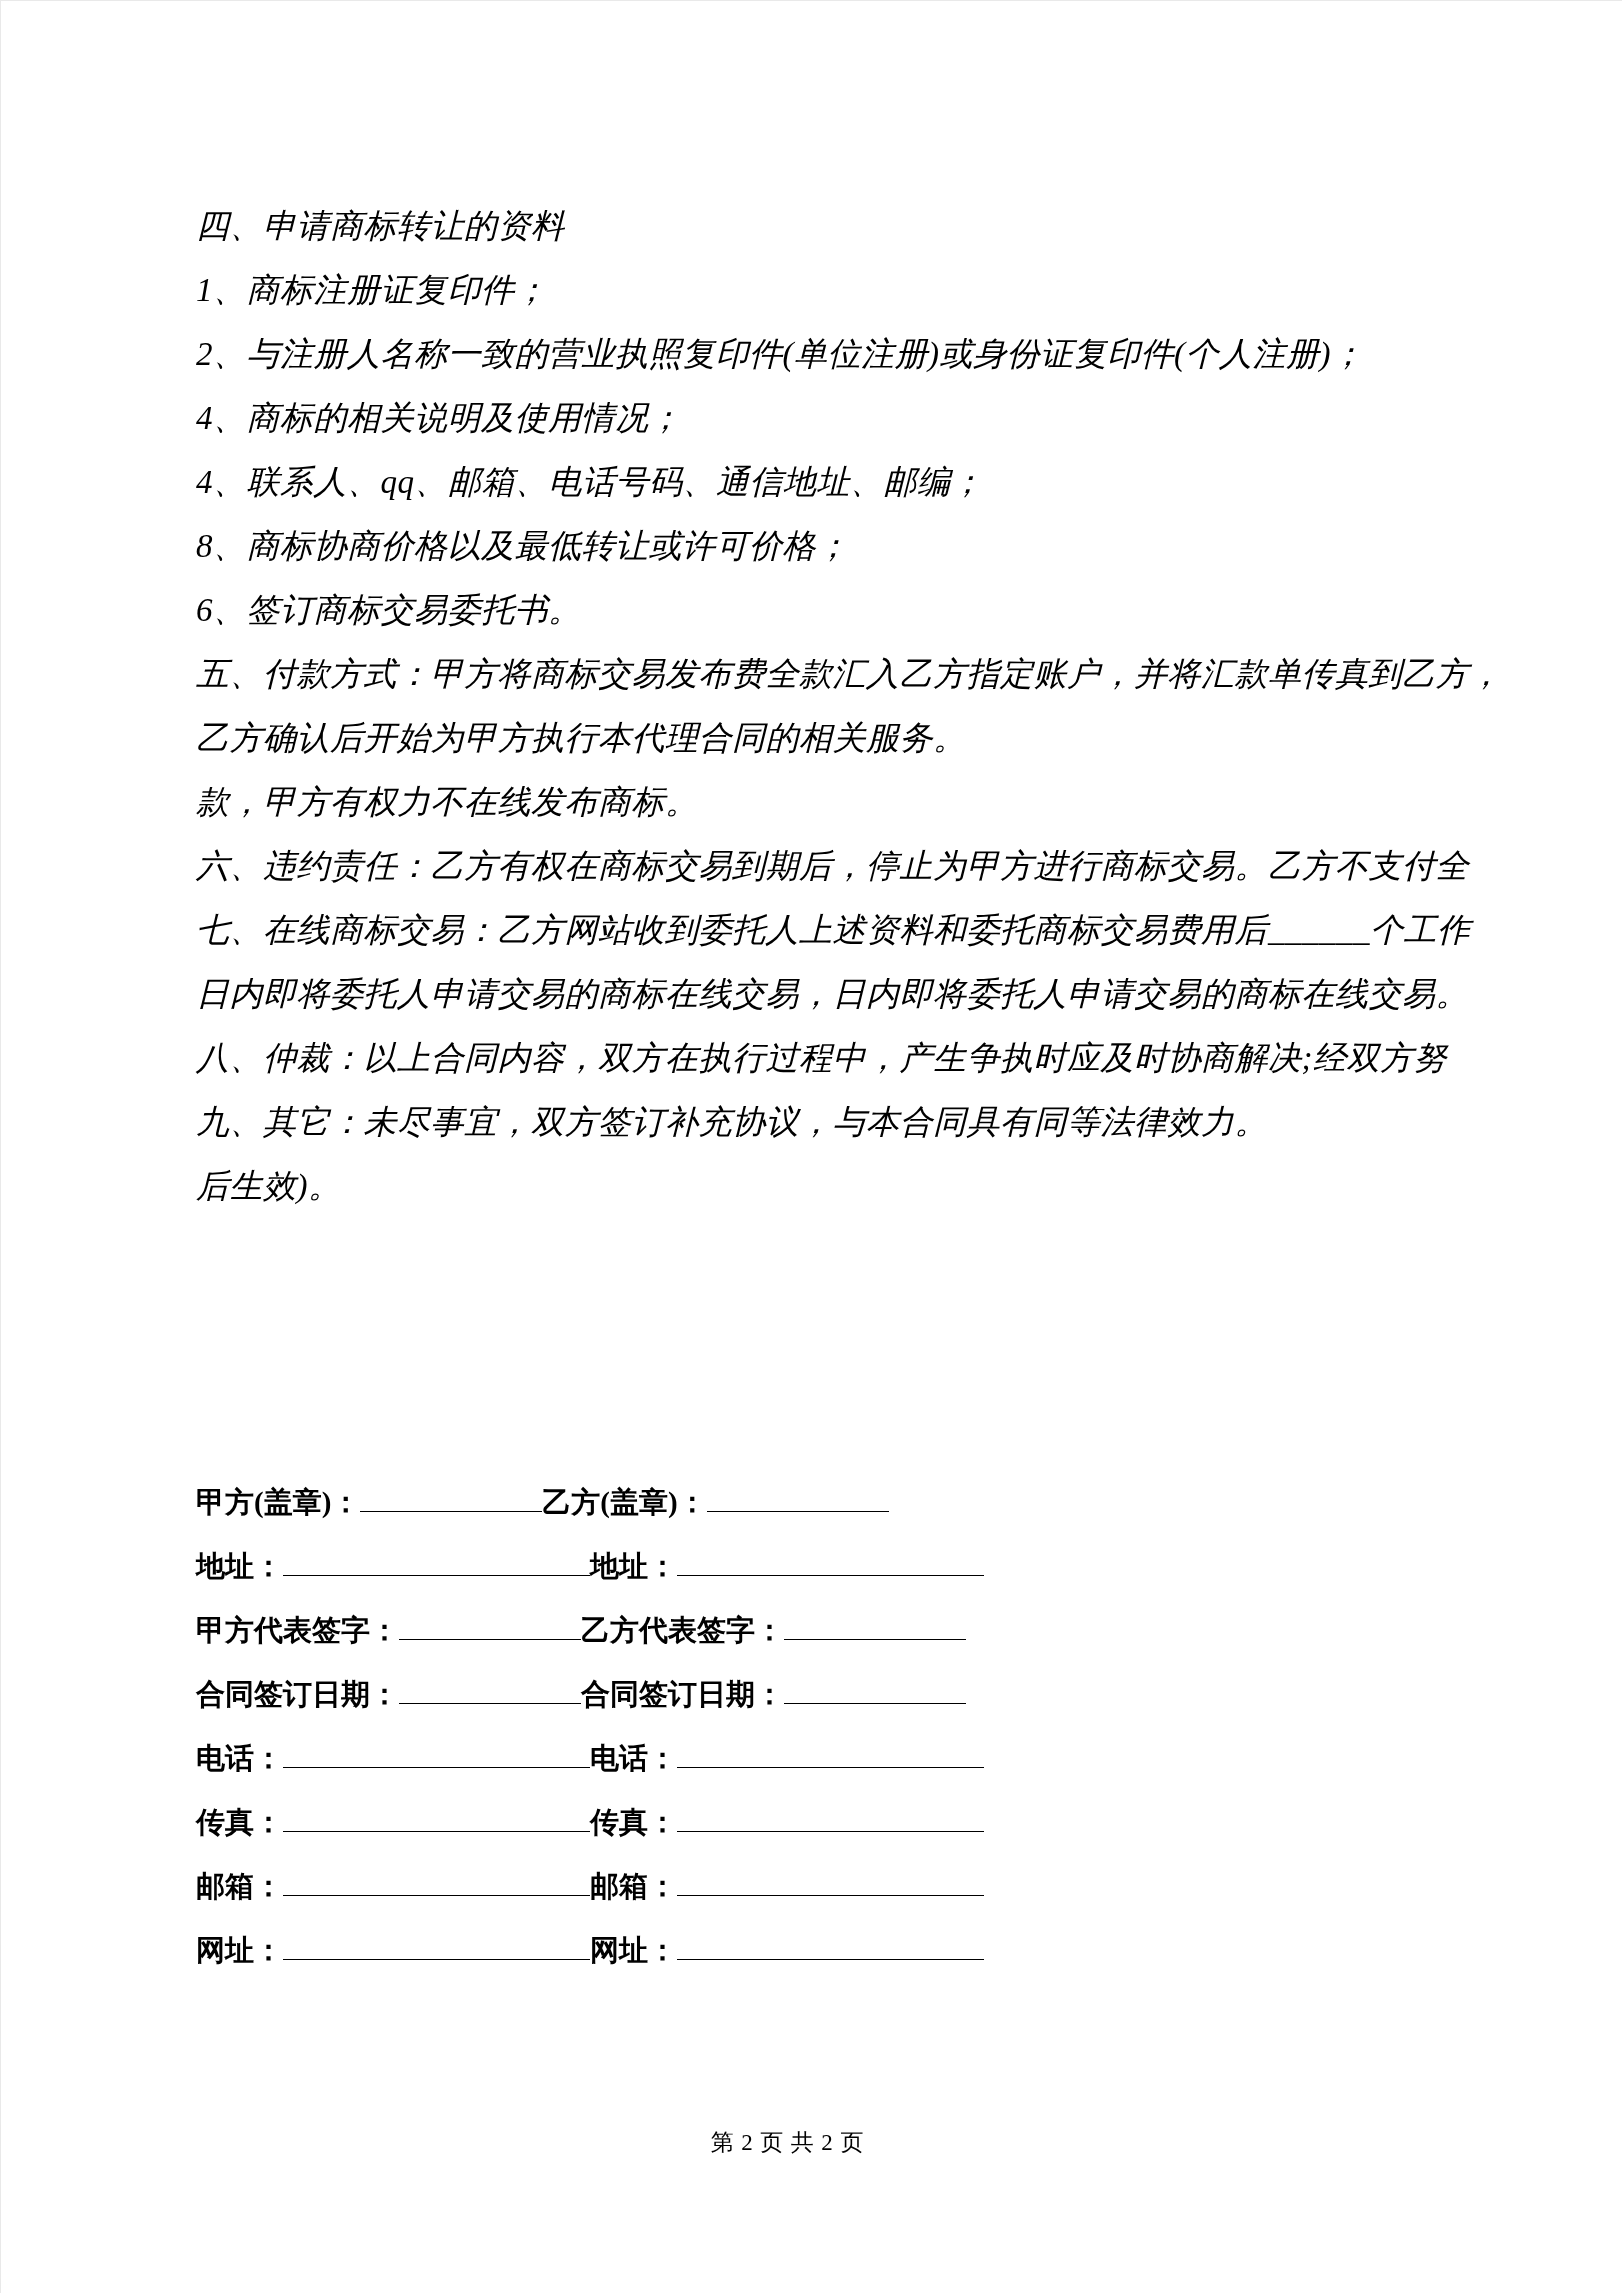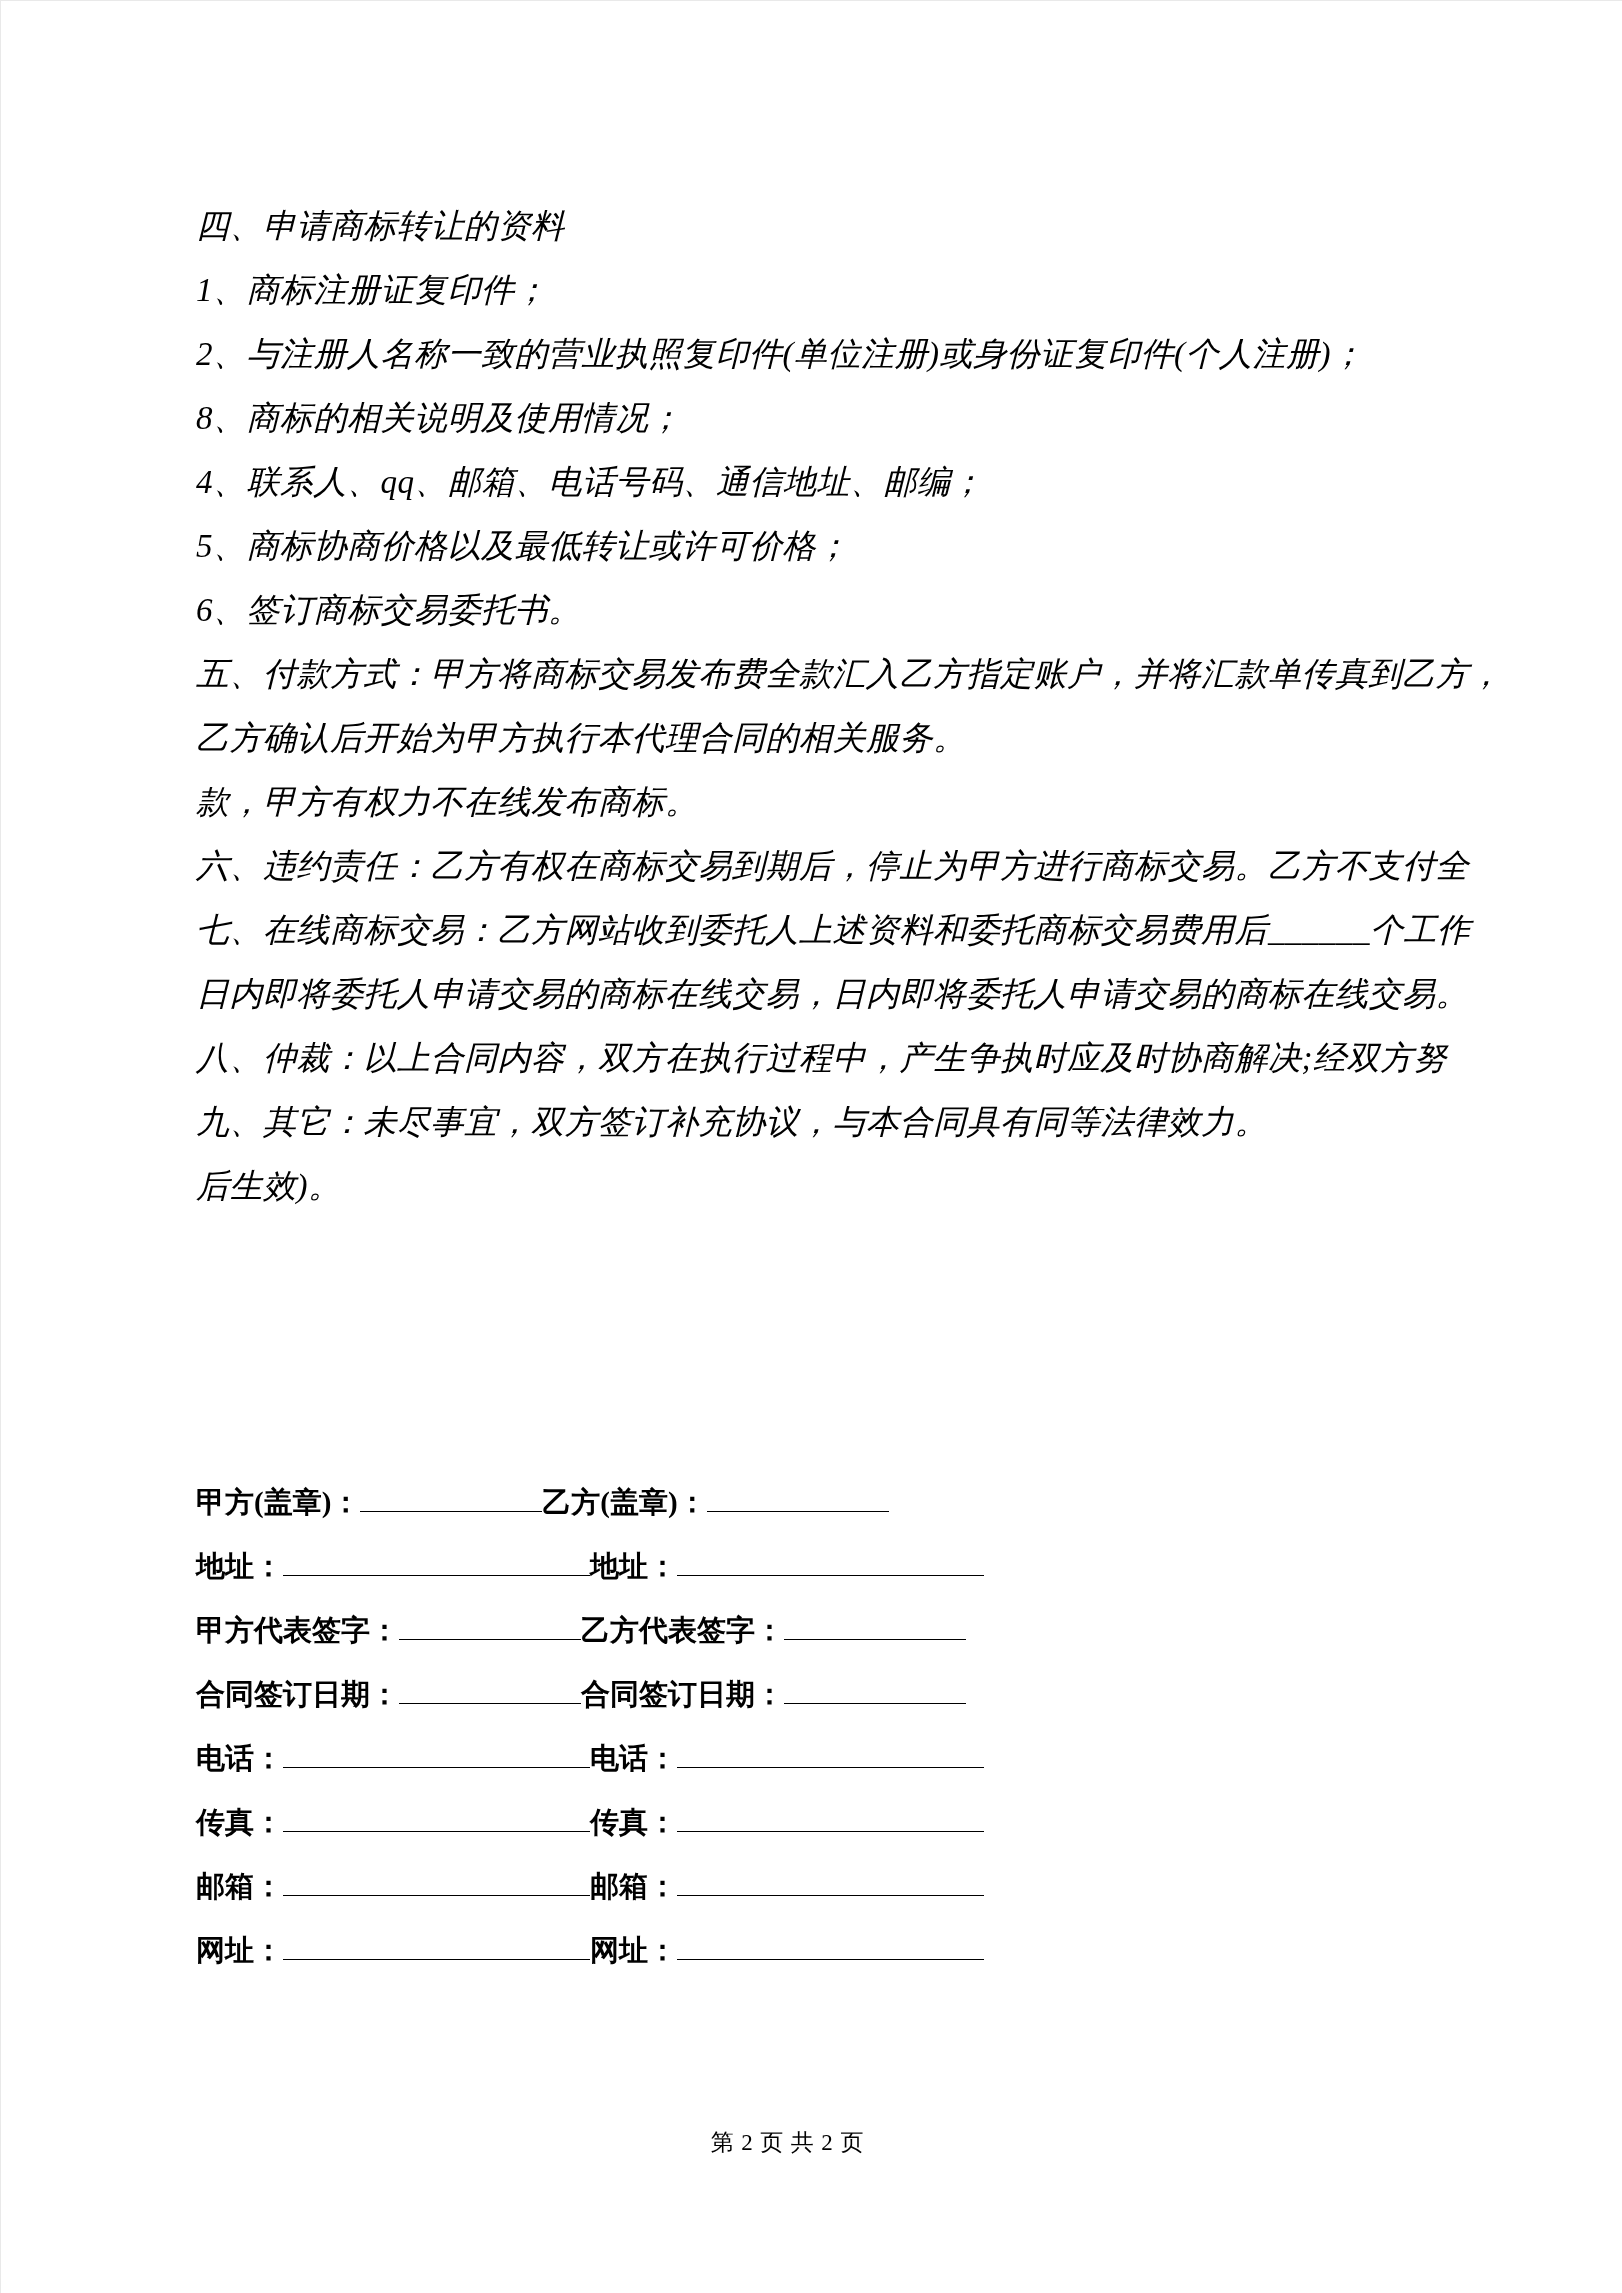--- a/index.html
+++ b/index.html
@@ -71,23 +71,23 @@
 </style>
 </head>
 <body>
 
 <div class="page">
 
   <div class="body-text" id="body-lines">
       <div class="doc-line">四、申请商标转让的资料</div>
       <div class="doc-line">1、商标注册证复印件；</div>
       <div class="doc-line">2、与注册人名称一致的营业执照复印件(单位注册)或身份证复印件(个人注册)；</div>
-      <div class="doc-line">8、商标的相关说明及使用情况；</div>
+      <div class="doc-line">4、商标的相关说明及使用情况；</div>
       <div class="doc-line">4、联系人、qq、邮箱、电话号码、通信地址、邮编；</div>
-      <div class="doc-line">5、商标协商价格以及最低转让或许可价格；</div>
+      <div class="doc-line">8、商标协商价格以及最低转让或许可价格；</div>
       <div class="doc-line">6、签订商标交易委托书。</div>
       <div class="doc-line">五、付款方式：甲方将商标交易发布费全款汇入乙方指定账户，并将汇款单传真到乙方，</div>
       <div class="doc-line">乙方确认后开始为甲方执行本代理合同的相关服务。</div>
       <div class="doc-line">款，甲方有权力不在线发布商标。</div>
       <div class="doc-line">六、违约责任：乙方有权在商标交易到期后，停止为甲方进行商标交易。乙方不支付全</div>
       <div class="doc-line">七、在线商标交易：乙方网站收到委托人上述资料和委托商标交易费用后______个工作</div>
       <div class="doc-line">日内即将委托人申请交易的商标在线交易，日内即将委托人申请交易的商标在线交易。</div>
       <div class="doc-line">八、仲裁：以上合同内容，双方在执行过程中，产生争执时应及时协商解决;经双方努</div>
       <div class="doc-line">九、其它：未尽事宜，双方签订补充协议，与本合同具有同等法律效力。</div>
       <div class="doc-line">后生效)。</div>

